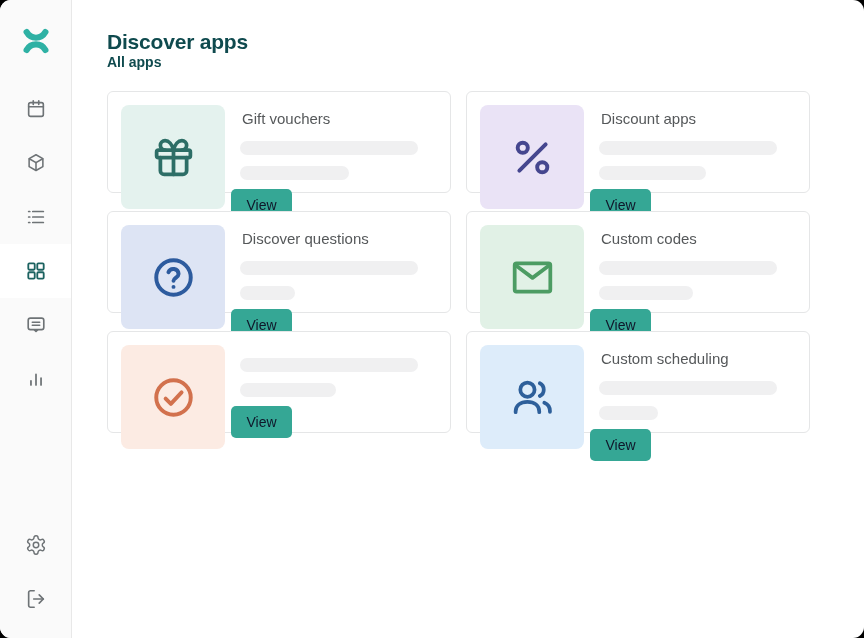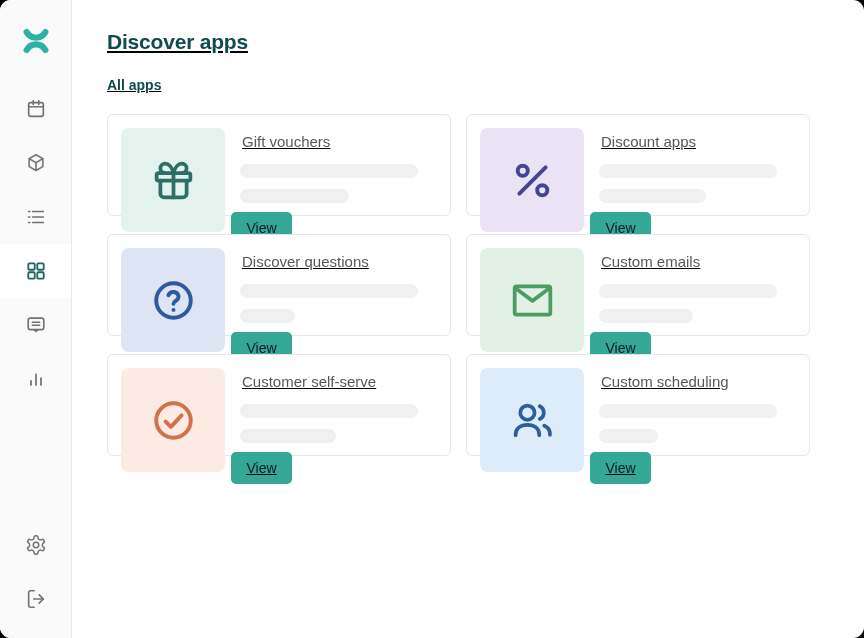--- a/index.html
+++ b/index.html
@@ -23,27 +23,27 @@
   .nav-item{
     height:54px;display:flex;align-items:center;justify-content:center;
     color:var(--sidebar-icon,#6e7376);cursor:pointer;
   }
   .nav-item.active{background:#ffffff;color:var(--sidebar-icon-active,#1d6361);}
   .nav-item svg{width:22px;height:22px;display:block;}
   .nav-icon{display:flex;}
   .sidebar-spacer{flex:1;}
   .sidebar-footer{padding-bottom:12px;}
   
-  .main{flex:1;padding:0 54px 0 35px;box-sizing:border-box;text-decoration:underline;}
+  .main{flex:1;padding:0 54px 0 35px;box-sizing:border-box;}
   .page-title{
     margin:30px 0 0;font-size:21px;line-height:24px;font-weight:bold;
     color:var(--heading,#0f4a4e);letter-spacing:-0.2px;
   }
   .section-label{
-    margin-top:23px;font-size:14px;font-weight:bold;
+    font-size:14px;font-weight:bold;
     color:var(--heading,#0f4a4e);
   }
   .grid{
     margin-top:21px;display:grid;
     grid-template-columns:344px 344px;gap:18px 15px;
   }
   .card{
     width:344px;height:102px;box-sizing:border-box;background:#fff;
     border:1px solid var(--card-border,#e5e6e7);border-radius:6px;
     display:flex;padding:13px 32px 0 13px;
@@ -218,37 +218,36 @@
         <div class="card">
     <div class="tile" style="background: rgb(225, 241, 230);">
       <span class="tile-icon" style="color: rgb(76, 156, 99);">
               <svg viewBox="0 0 24 24" fill="none" stroke="currentColor" stroke-linecap="round" stroke-linejoin="round" stroke-width="2">
                 <rect x="2.5" y="4.5" width="19" height="15" rx="1"></rect>
                 <path d="m3 5.5 9 6.7 9-6.7"></path>
               </svg>
             </span>
     </div>
     <div class="card-body">
-      <div class="card-title">Custom emails</div>
+      <div class="card-title">Custom codes</div>
       <div class="skel skel-1" style="width: 100%;"></div>
       <div class="skel skel-2" style="width: 53%;"></div>
       <button class="view-btn">View</button>
     </div>
   </div>
         <div class="card">
     <div class="tile" style="background: rgb(252, 235, 227);">
       <span class="tile-icon" style="color: rgb(210, 113, 77);">
               <svg viewBox="0 0 24 24" fill="none" stroke="currentColor" stroke-linecap="round" stroke-linejoin="round" stroke-width="2.1">
                 <circle cx="12" cy="12" r="9.2"></circle>
                 <path d="m7.8 12.6 2.8 2.8 5.7-6.1"></path>
               </svg>
             </span>
     </div>
     <div class="card-body">
-      <div class="card-title">Customer self-serve</div>
       <div class="skel skel-1" style="width: 100%;"></div>
       <div class="skel skel-2" style="width: 54%;"></div>
       <button class="view-btn">View</button>
     </div>
   </div>
         <div class="card">
     <div class="tile" style="background: rgb(221, 236, 250);">
       <span class="tile-icon" style="color: rgb(45, 95, 154);">
               <svg viewBox="0 0 24 24" fill="none" stroke="currentColor" stroke-linecap="round" stroke-linejoin="round" stroke-width="2">
                 <circle cx="9.3" cy="7.8" r="3.8"></circle>

